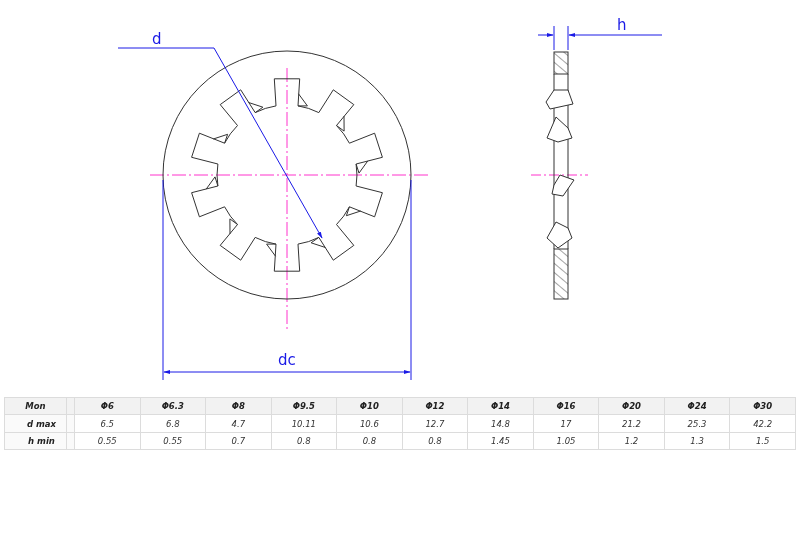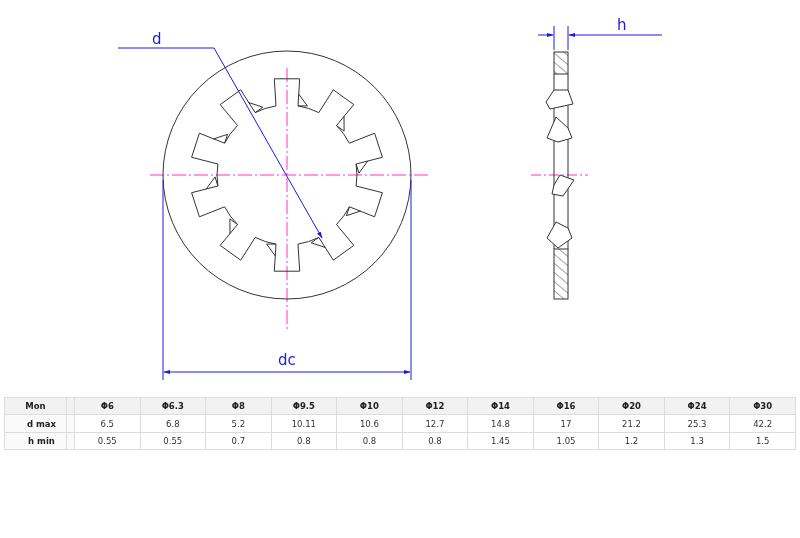--- a/index.html
+++ b/index.html
@@ -1,19 +1,19 @@
 <!DOCTYPE html>
 <html><head>
 <meta charset="utf-8">
 <style>
   html, body { margin: 0; padding: 0; background: #ffffff; }
   body { width: 800px; height: 538px; position: relative; overflow: hidden; font-family: "DejaVu Sans", sans-serif; }
   #drawing { position: absolute; left: 0; top: 0; width: 800px; height: 390px; }
   .dim-label { font-family: "DejaVu Sans", sans-serif; font-size: 15px; fill: #1a1ae6; }
-  #spec-table-wrap { position: absolute; left: 4px; top: 397px; width: 776px; }
+  #spec-table-wrap { position: absolute; left: 4px; top: 397px; width: 776px; font-style: italic; }
   table.spec { border-collapse: collapse; width: 792px; table-layout: fixed; font-family: "DejaVu Sans", sans-serif; font-size: 8.5px; color: #333; }
   table.spec td { border: 1px solid #dcdcdc; height: 16.4px; padding: 0; text-align: center; vertical-align: middle; }
   table.spec tr.head td { background: #f2f2f2; font-weight: bold; color: #222; }
   table.spec td.rowlabel { font-weight: bold; color: #222; background: #fafafa; padding-left: 12px; }
   table.spec td.spacer { background: #fafafa; }
 </style>
 </head>
 <body>
 
 <svg id="drawing" viewBox="0 0 800 390" xmlns="http://www.w3.org/2000/svg">
@@ -103,21 +103,21 @@
           <td>Φ16</td>
           <td>Φ20</td>
           <td>Φ24</td>
           <td>Φ30</td>
         </tr>
         <tr>
           <td class="rowlabel">d max</td>
           <td class="spacer"></td>
           <td>6.5</td>
           <td>6.8</td>
-          <td>5.2</td>
+          <td>4.7</td>
           <td>10.11</td>
           <td>10.6</td>
           <td>12.7</td>
           <td>14.8</td>
           <td>17</td>
           <td>21.2</td>
           <td>25.3</td>
           <td>42.2</td>
         </tr>
         <tr>

